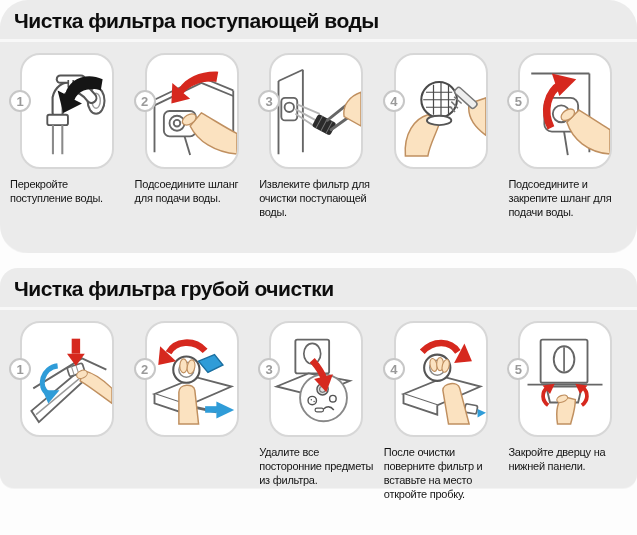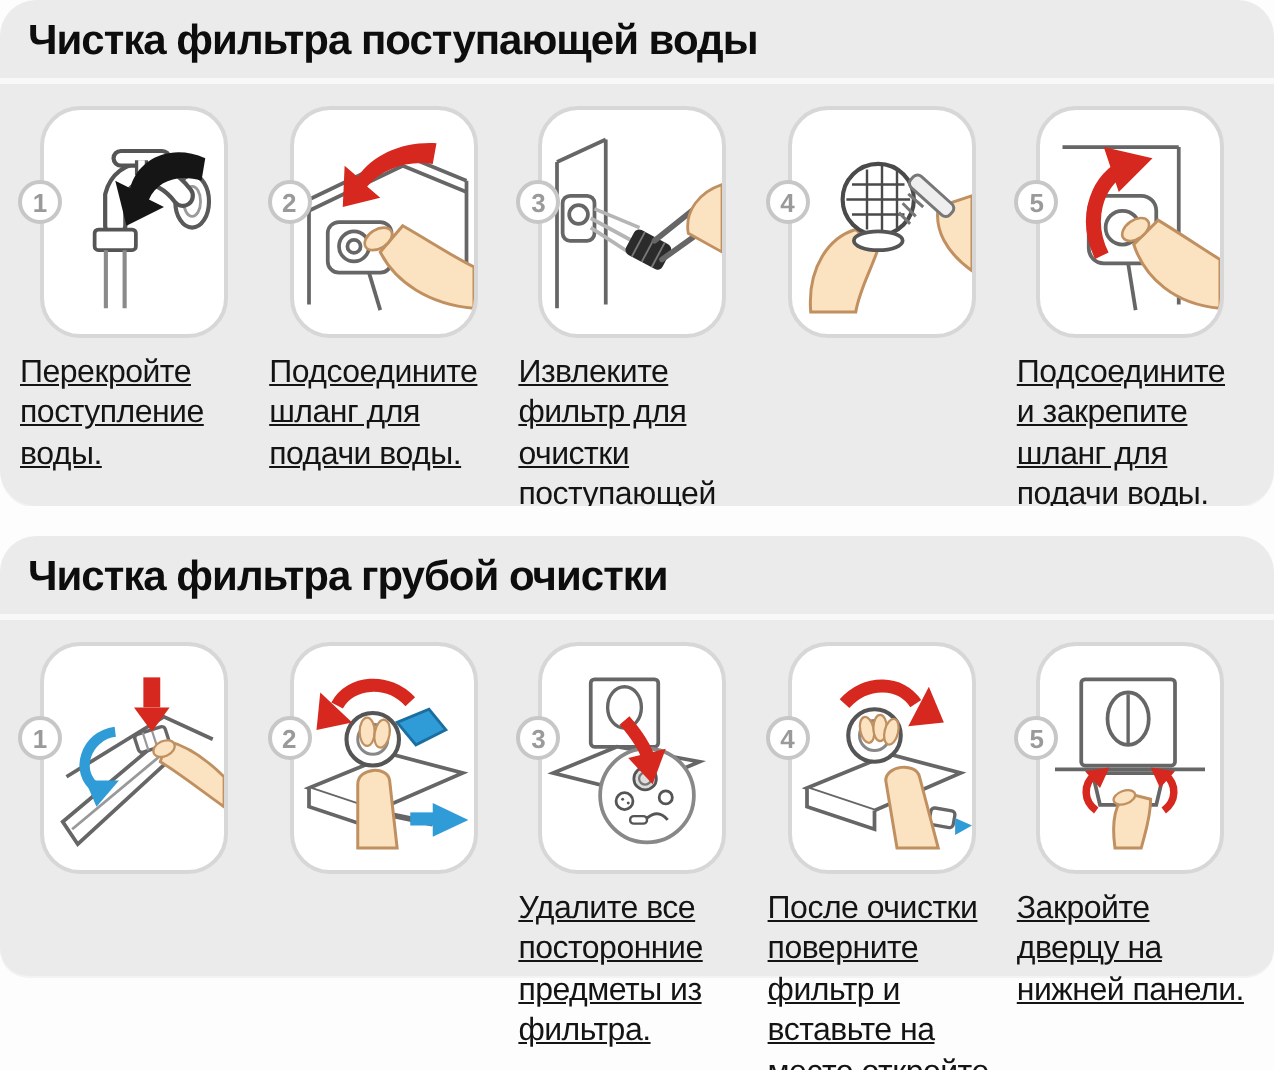--- a/index.html
+++ b/index.html
@@ -5,21 +5,21 @@
   html,body{margin:0;padding:0;}
   body{
     width:637px;height:535px;position:relative;overflow:hidden;
     background:#fdfdfd;
     font-family:"Liberation Sans",sans-serif;
     -webkit-font-smoothing:antialiased;
   }
   .panel{
     position:absolute;left:0;right:0;
     background:#ebebeb;
-    border-radius:18px;
+    border-radius:28px;
     box-shadow:0 1px 0 rgba(0,0,0,0.04);
   }
   .panel.sec1{top:0;height:253px;}
   .panel.sec2{top:268px;height:220px;border-radius:18px 18px 14px 14px;}
   .sec-title{
     font-size:21px;font-weight:bold;color:#0d0d0d;
     letter-spacing:-0.5px;
     padding:9px 12px 6px 14px;
     white-space:nowrap;
   }
@@ -43,24 +43,23 @@
   .badge{
     position:absolute;left:-11px;top:37px;
     width:22px;height:22px;border-radius:50%;
     background:#fff;border:2px solid #c7c7c7;
     color:#9a9a9a;font-size:13px;font-weight:bold;
     display:flex;align-items:center;justify-content:center;
     box-sizing:border-box;z-index:2;
   }
   .caption{
     margin:8px 0 0 2px;
-    font-size:16px;line-height:1.28;
+    font-size:11px;line-height:1.28;
     letter-spacing:-0.25px;
     color:#141414;
-    text-decoration:underline;
   }
   .gap{position:absolute;top:253px;height:15px;left:0;right:0;background:#fdfdfd;}
 </style>
 </head>
 <body>
 
 <div class="panel sec1">
   <div class="sec-title">Чистка фильтра поступающей воды</div>
   <div class="title-rule"></div>
 

